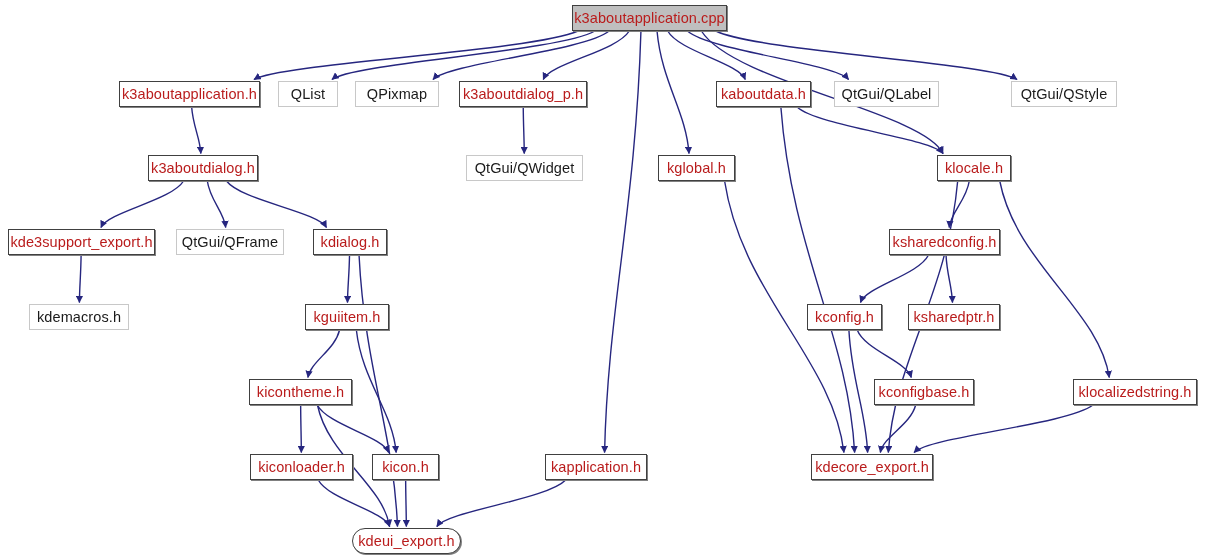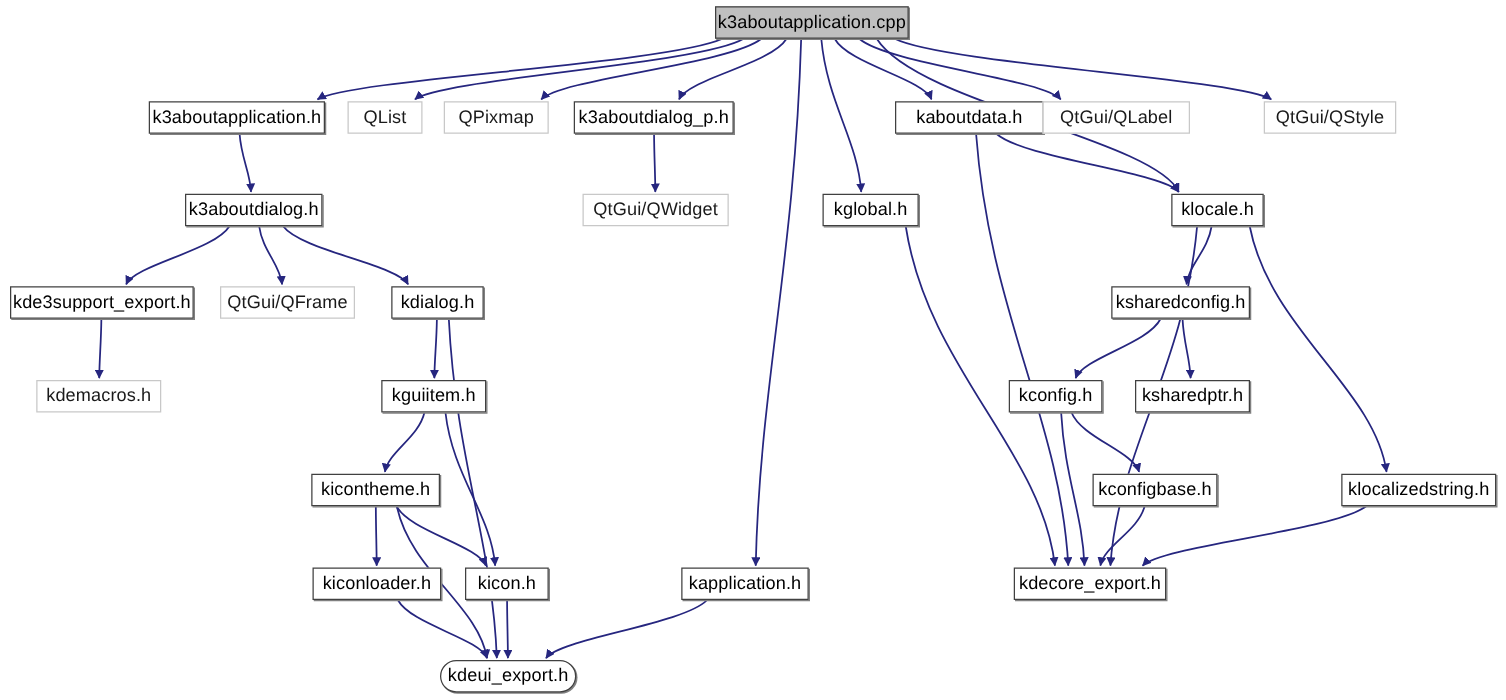--- a/index.html
+++ b/index.html
@@ -25,21 +25,21 @@
   }
   .node {
     position: absolute;
     box-sizing: border-box;
     display: flex;
     align-items: center;
     justify-content: center;
     white-space: nowrap;
     font-size: 14.5px;
     line-height: 1;
-    color: #000000;
+    color: #b91c1c;
     background: #ffffff;
     border: 1px solid #808080;
     height: 26px;
     letter-spacing: 0.1px;
   }
   .node.strong {
     border: 1px solid #404040;
     box-shadow: 1px 1px 0 0 #808080;
   }
   .node.root {
@@ -118,24 +118,24 @@
       </div>
       <div class="node faint" style="left: 278px; top: 81px; width: 60px;">
         <span class="lbl">QList</span>
       </div>
       <div class="node faint" style="left: 355px; top: 81px; width: 84px; justify-content: center;">
         <span class="lbl">QPixmap</span>
       </div>
       <div class="node strong" style="left: 459px; top: 81px; width: 128px;">
         <span class="lbl">k3aboutdialog_p.h</span>
       </div>
-      <div class="node strong" style="left: 716px; top: 81px; width: 119px;">
+      <div class="node strong" style="left: 716px; top: 81px; width: 95px;">
         <span class="lbl">kaboutdata.h</span>
       </div>
-      <div class="node faint" style="left: 834px; top: 81px; width: 118px;">
+      <div class="node faint" style="left: 834px; top: 81px; width: 105px;">
         <span class="lbl">QtGui/QLabel</span>
       </div>
       <div class="node faint" style="left: 1011px; top: 81px; width: 106px;">
         <span class="lbl">QtGui/QStyle</span>
       </div>
       <div class="node strong" style="left: 148px; top: 155px; width: 110px;">
         <span class="lbl">k3aboutdialog.h</span>
       </div>
       <div class="node faint" style="left: 466px; top: 155px; width: 117px;">
         <span class="lbl">QtGui/QWidget</span>

